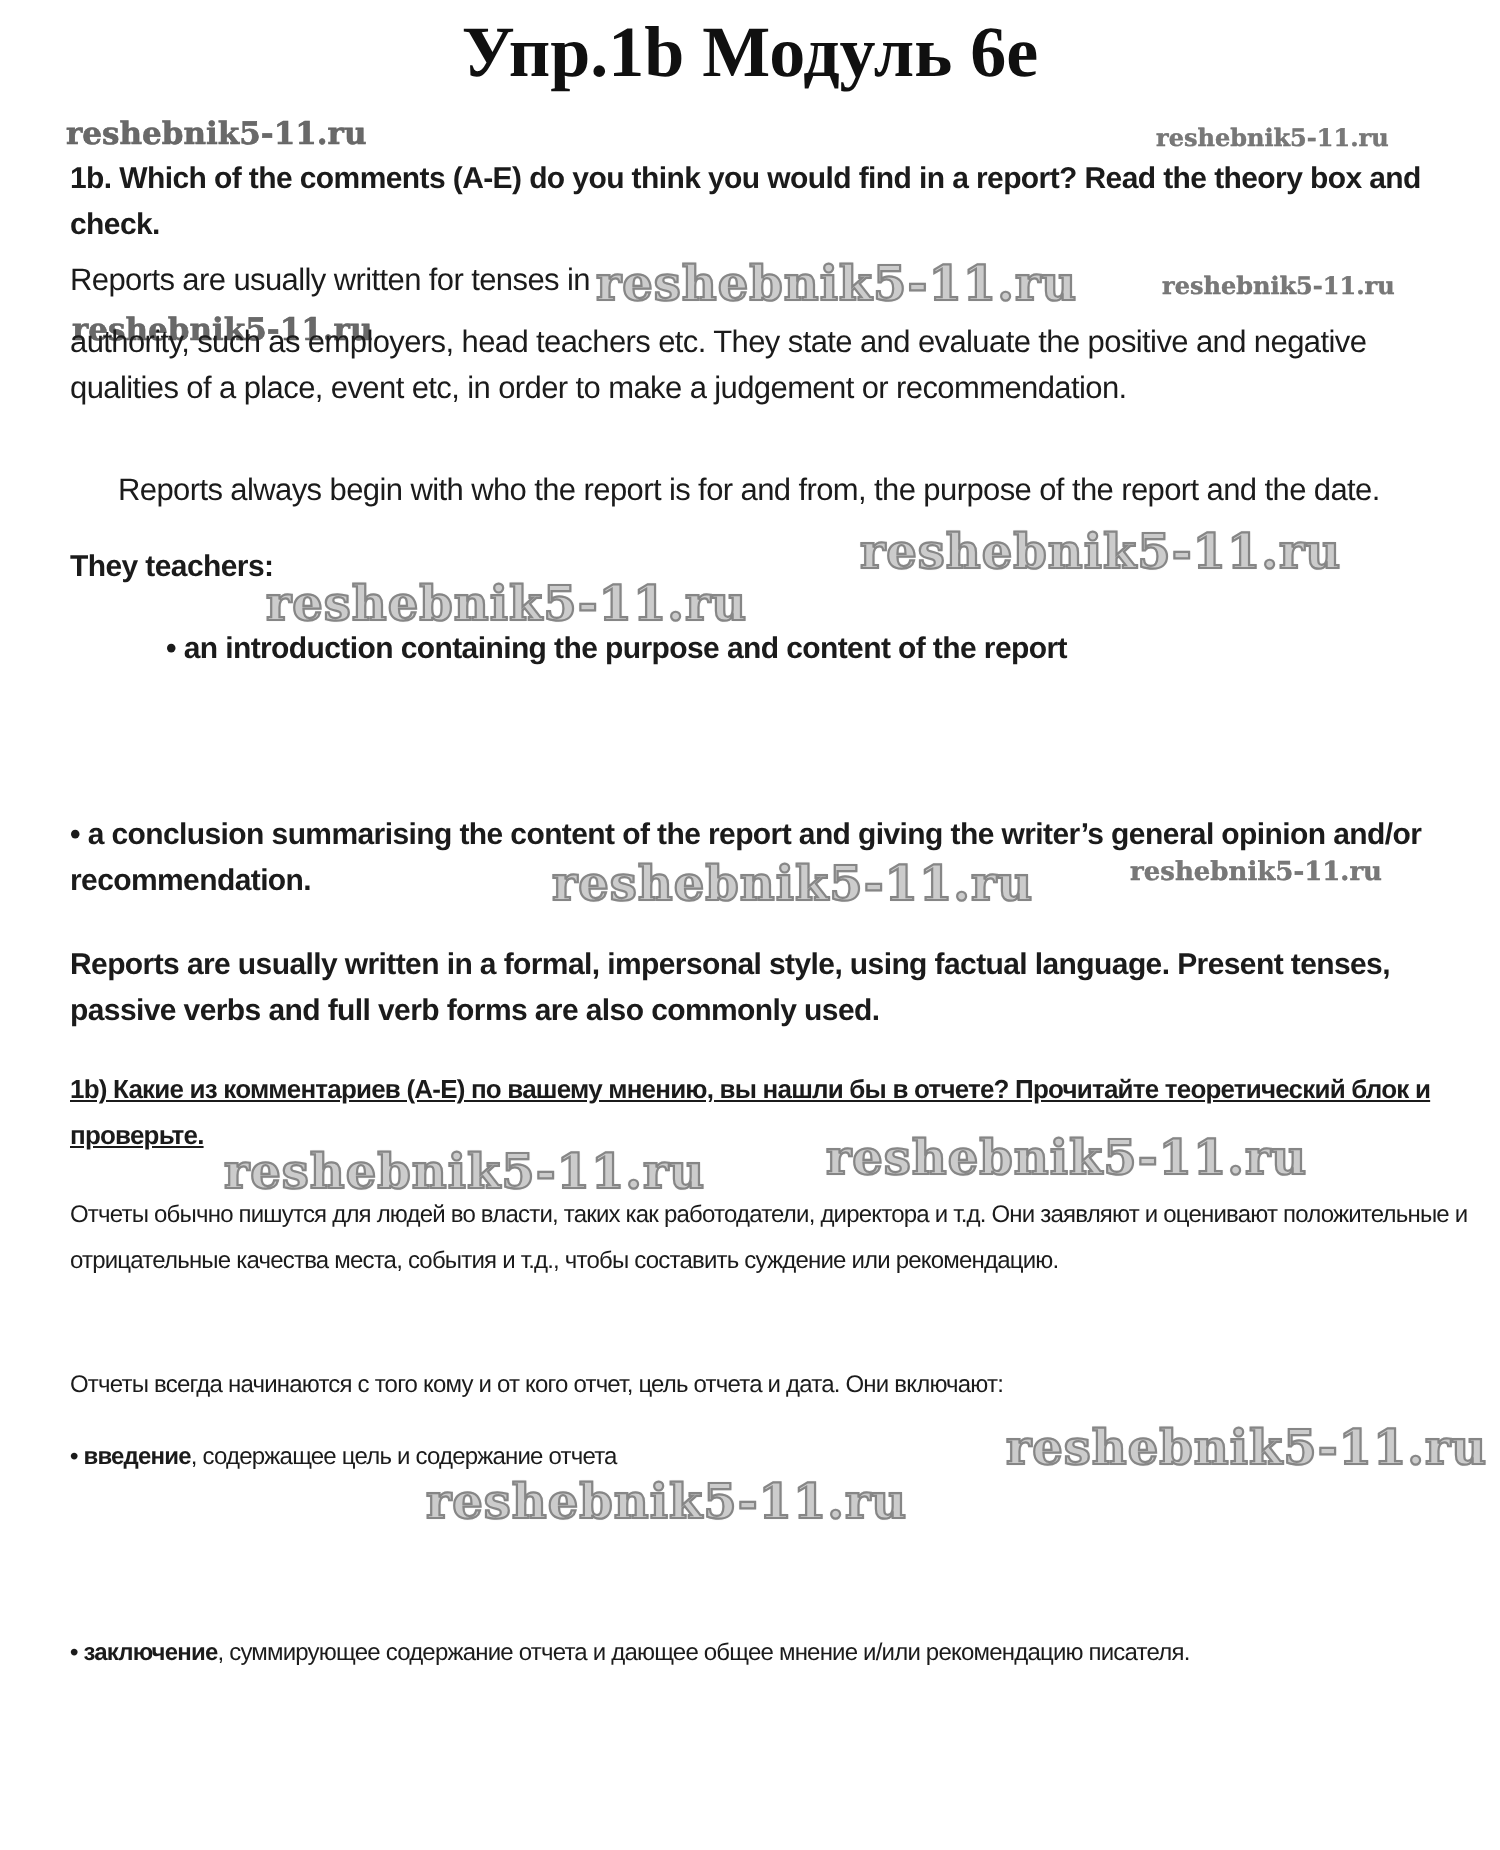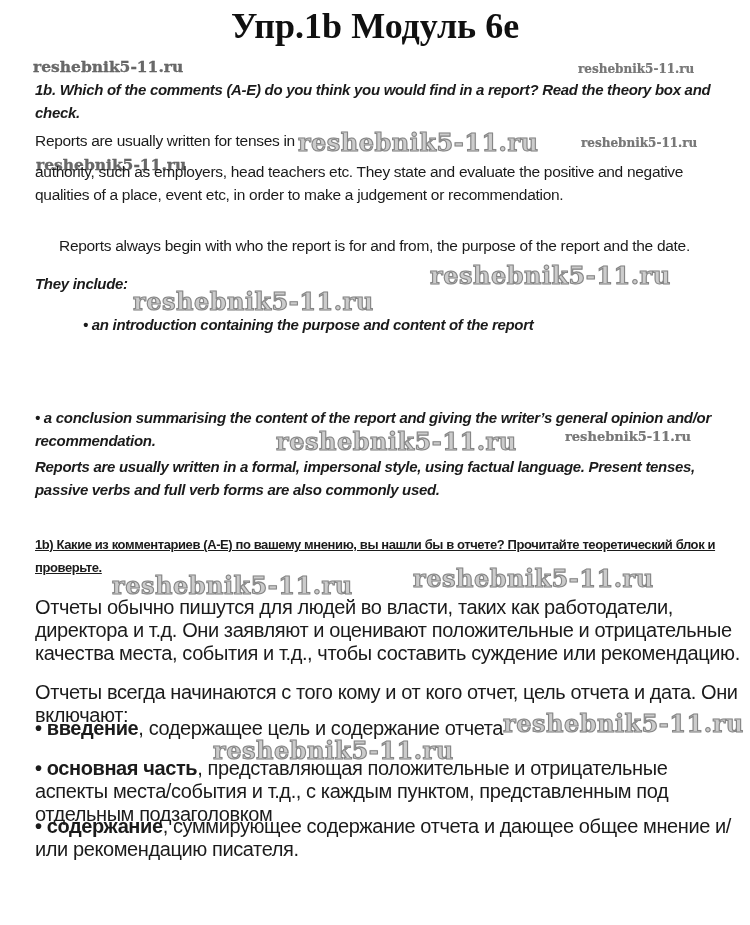--- a/index.html
+++ b/index.html
@@ -24,24 +24,24 @@
     letter-spacing: 0;
     color: #101010;
   }
   .txt {
     position: absolute;
     left: 35px;
     width: 705px;
     line-height: 23px;
     letter-spacing: -0.3px;
   }
-  .en-b { font-weight: 700; font-size: 15px; font-style: italic; }
+  .en-b { font-weight: 700; font-size: 15px; }
   .en-r { font-weight: 400; font-size: 15.5px; }
   .ru-b { font-weight: 700; font-size: 13px; letter-spacing: -0.4px; text-decoration: underline; }
-  .ru-r { font-weight: 400; font-size: 20px; letter-spacing: -0.4px; }
+  .ru-r { font-weight: 400; font-size: 12px; letter-spacing: -0.4px; }
   .lead { font-weight: 700; }
   .wm {
     position: absolute;
     font-family: "DejaVu Serif", serif;
     font-weight: 700;
     white-space: nowrap;
     user-select: none;
   }
   .wm-lg {
     font-size: 24px;
@@ -91,46 +91,45 @@
 
   <div class="txt en-r line-with-wm" style="top:126px;"><span>Reports are usually written for tenses in</span><span class="wm-inline">reshebnik5-11.ru</span></div>
 
   <span class="wm wm-sm" style="left:581px; top:136px;">reshebnik5-11.ru</span>
   <span class="wm wm-md" style="left:36px; top:155px;">reshebnik5-11.ru</span>
 
   <div class="txt en-r" style="top:160px;">authority, such as employers, head teachers etc. They state and evaluate the positive and negative qualities of a place, event etc, in order to make a judgement or recommendation.</div>
 
   <div class="txt en-r" style="top:234px;margin-left:24px;">Reports always begin with who the report is for and from, the purpose of the report and the date.</div>
 
-  <div class="txt en-b" style="top:272px;">They include:</div>
+  <div class="txt en-b" style="top:272px;">They teachers:</div>
 
   <span class="wm wm-lg" style="left:430px; top:261px;">reshebnik5-11.ru</span>
   <span class="wm wm-lg" style="left:133px; top:287px;">reshebnik5-11.ru</span>
 
   <div class="txt en-b" style="top:313px;margin-left:48px;">• an introduction containing the purpose and content of the report</div>
 
 
   <div class="txt en-b" style="top:406px; width:712px;">• a conclusion summarising the content of the report and giving the writer’s general opinion and/or recommendation.</div>
 
   <span class="wm wm-lg" style="left:276px; top:427px;">reshebnik5-11.ru</span>
   <span class="wm wm-sm" style="left:565px; top:429px; font-size:13px;">reshebnik5-11.ru</span>
 
-  <div class="txt en-b" style="top:455px;">Reports are usually written in a formal, impersonal style, using factual language. Present tenses, passive verbs and full verb forms are also commonly used.</div>
+  <div class="txt en-b" style="top:471px;">Reports are usually written in a formal, impersonal style, using factual language. Present tenses, passive verbs and full verb forms are also commonly used.</div>
 
   <div class="txt ru-b" style="top:533px;">1b) Какие из комментариев (А-Е) по вашему мнению, вы нашли бы в отчете? Прочитайте теоретический блок и проверьте.</div>
 
   <span class="wm wm-lg" style="left:112px; top:571px;">reshebnik5-11.ru</span>
   <span class="wm wm-lg" style="left:413px; top:564px;">reshebnik5-11.ru</span>
 
   <div class="txt ru-r" style="top:596px;">Отчеты обычно пишутся для людей во власти, таких как работодатели, директора и т.д. Они заявляют и оценивают положительные и отрицательные качества места, события и т.д., чтобы составить суждение или рекомендацию.</div>
 
   <div class="txt ru-r" style="top:717px;"><span class="lead">• введение</span><span>, содержащее цель и содержание отчета</span></div>
 
   <div class="txt ru-r" style="top:681px;">Отчеты всегда начинаются с того кому и от кого отчет, цель отчета и дата. Они включают:</div>
 
   <span class="wm wm-lg" style="left:503px; top:709px;">reshebnik5-11.ru</span>
   <span class="wm wm-lg" style="left:213px; top:736px;">reshebnik5-11.ru</span>
 
-  <div class="txt ru-r" style="top:757px;"><span class="lead">• основная часть</span><span>, представляющая положительные и отрицательные аспекты места/события и т.д., с каждым пунктом, представленным под отдельным подзаголовком</span></div>
 
-  <div class="txt ru-r" style="top:815px; width:700px;"><span class="lead">• содержание</span><span>, суммирующее содержание отчета и дающее общее мнение и/или рекомендацию писателя.</span></div>
+  <div class="txt ru-r" style="top:815px; width:700px;"><span class="lead">• заключение</span><span>, суммирующее содержание отчета и дающее общее мнение и/или рекомендацию писателя.</span></div>
 
 </div>
 
 </body></html>

